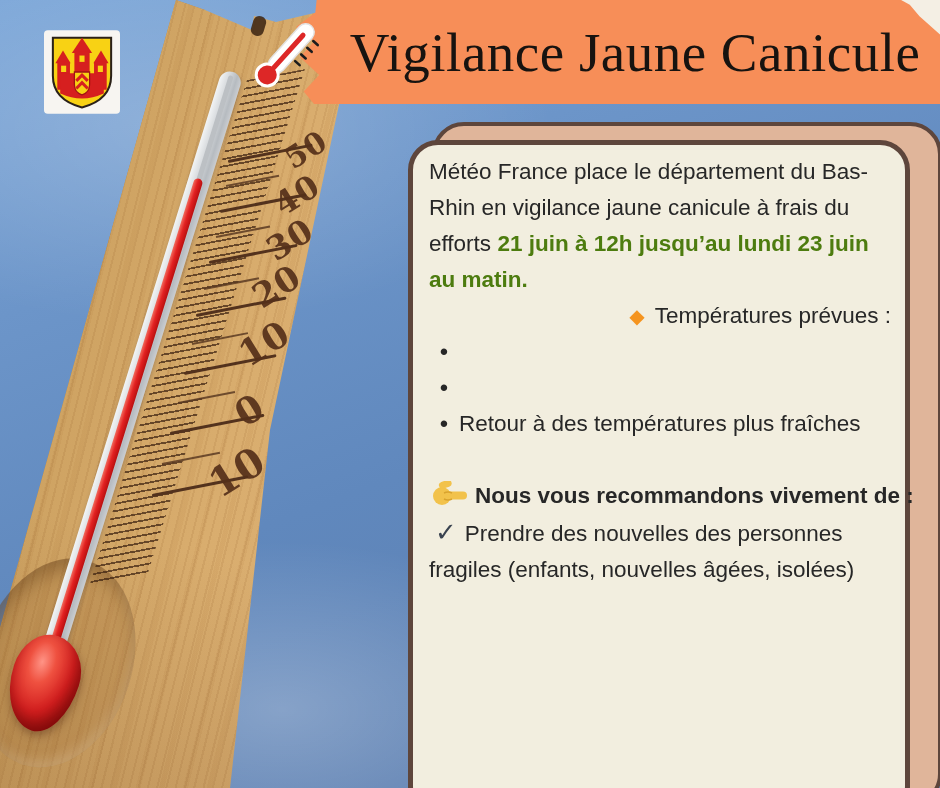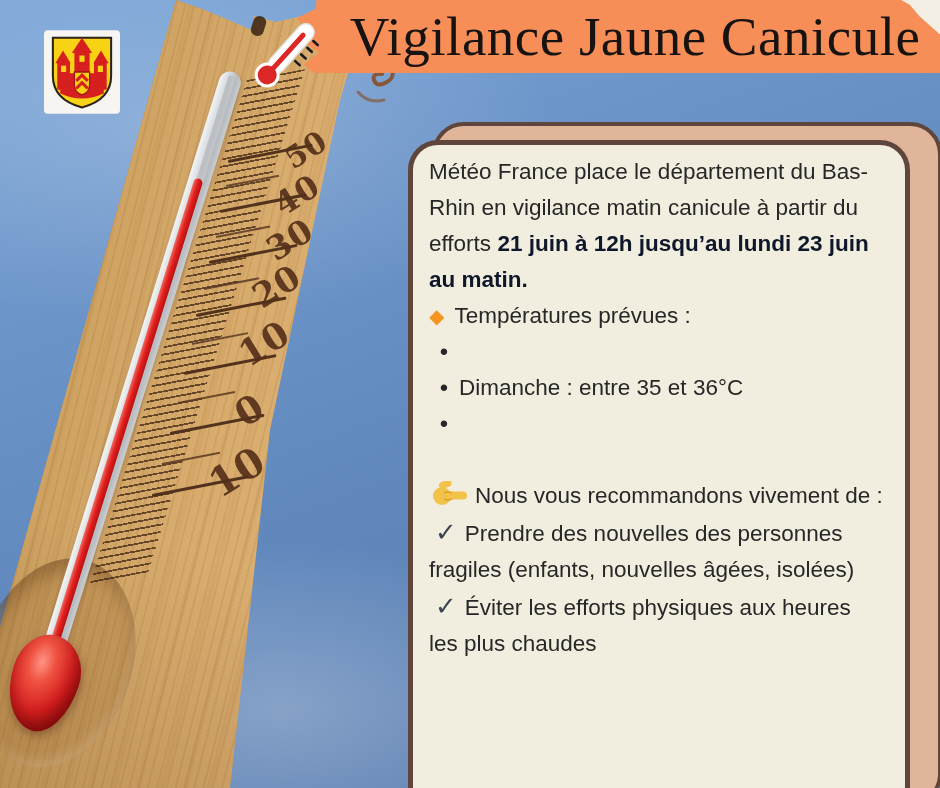--- a/index.html
+++ b/index.html
@@ -101,21 +101,21 @@
   .scale-label:nth-child(2){left:274px; top:176px; font-size:32px;}
   .scale-label:nth-child(3){left:266px; top:220px; font-size:33px;}
   .scale-label:nth-child(4){left:252px; top:266px; font-size:34px;}
   .scale-label:nth-child(5){left:238px; top:322px; font-size:36px;}
   .scale-label:nth-child(6){left:236px; top:388px; font-size:37px;}
   .scale-label:nth-child(7){left:208px; top:448px; font-size:40px;}
   
   .curl{ position:absolute; left:344px; top:52px; z-index:1; }
   
   .banner{
-    position:absolute; left:296px; top:0; width:644px; height:73px; z-index:3;
+    position:absolute; left:296px; top:0; width:644px; height:104px; z-index:3;
     clip-path:polygon(3.2% 0,100% 0,100% 100%,2.8% 100%,1.2% 88%,3.6% 72%,.6% 55%,2.8% 40%,0% 26%,3% 12%);
     display:flex; align-items:center; justify-content:center;
   }
   .banner-title{
     font-family:"Liberation Serif","DejaVu Serif",serif;
     font-size:55px; font-weight:500; color:#171310; letter-spacing:.5px;
     padding-left:34px; white-space:nowrap;
   }
   .torn-white{
     position:absolute; right:0; top:0; width:54px; height:48px; z-index:4;
@@ -130,32 +130,32 @@
     position:absolute; left:432px; top:122px; width:502px; height:676px; z-index:1;
     background:#e0b59a; border:4px solid #5e463c; border-radius:32px;
   }
   .card{
     position:absolute; left:408px; top:108px; width:502px; height:676px; z-index:2;
     background:#f2eedf; border:5px solid #5e463c; border-radius:30px;
     box-sizing:border-box; padding:9px 14px 0 16px;
     color:#272727; font-size:22.5px; line-height:36px;margin-top:32px;
   }
   .card .line{ white-space:nowrap; }
-  .card b{ font-weight:700; color:#0f172a; }
-  .temps-header{ text-align:left; white-space:nowrap; }
+  .card b{ font-weight:700; color:#4d7c0f; }
+  .temps-header{ text-align:right; white-space:nowrap; }
   .diamond{ color:#f5941f; font-size:20px; margin-right:10px; }
   .trow{ display:flex; }
   .trow .bullet{ width:30px; text-align:center; flex:0 0 30px; font-size:24px; }
   .reco-section{ margin-top:36px; }
   .reco{ margin:0; }
   .reco .check{
     font-weight:700; color:#3a4350; font-size:26px; margin:0 8px 0 6px;
     font-family:"DejaVu Sans","Liberation Sans",sans-serif;
   }
-  .reco-header{ white-space:nowrap; }
+  .reco-header{ white-space:nowrap;font-weight:bold; }
   .hand-icon{ vertical-align:-4px; margin:0 6px 0 2px; }
 </style>
 </head>
 <body>
 
 <div class="canvas">
 
   <div class="sky"></div>
   <div class="plank-side"></div>
   <div class="plank"></div>
@@ -197,59 +197,54 @@
 
   <svg class="curl" width="60" height="60" viewBox="0 0 60 60">
     <path d="M8,18 Q30,2 44,14 Q54,23 43,30 Q33,36 30,28 Q28,21 38,22" fill="none" stroke="#8a4a1f" stroke-width="4" stroke-linecap="round" opacity=".85"></path>
     <path d="M14,40 Q24,52 40,48" fill="none" stroke="#8a4a1f" stroke-width="3" stroke-linecap="round" opacity=".6"></path>
   </svg>
 
   <div class="card-shadow"></div>
   <div class="card">
     <div>
       <span class="line">Météo France place le département du Bas-</span><br>
-      <span class="line">Rhin en vigilance matin canicule à partir du</span><br>
+      <span class="line">Rhin en vigilance jaune canicule à frais du</span><br>
       <span class="line"><span>efforts </span><b>21 juin à 12h jusqu’au lundi 23 juin</b></span><br>
       <b class="line">au matin.</b>
     </div>
 
     <div class="temps-header">
       <span class="diamond">◆</span><span>Températures prévues :</span>
     </div>
 
     <div>
       <div class="trow">
         <span class="bullet">•</span>
       </div>
       <div class="trow">
         <span class="bullet">•</span>
-        <span>Dimanche : entre 35 et 36°C</span>
       </div>
       <div class="trow">
         <span class="bullet">•</span>
-        <span><br></span>
+        <span><span class="line">Retour à des températures plus fraîches</span><br></span>
       </div>
     </div>
 
     <div class="reco-section">
       <div class="reco-header">
         <svg class="hand-icon" width="38" height="26" viewBox="0 0 38 26">
           <circle cx="11" cy="15" r="9" fill="#f2c24b"></circle>
           <rect x="13" y="10.5" width="23" height="8" rx="4" fill="#f2c24b"></rect>
           <rect x="7" y="2" width="13" height="7" rx="3.5" fill="#f2c24b" transform="rotate(-18 7 2)"></rect>
           <path d="M13,12 q4,-2 8,0 M13,18 q4,2 8,0" stroke="#d9a32e" stroke-width="1.4" fill="none"></path>
         </svg><span>Nous vous recommandons vivement de :</span>
       </div>
       <p class="reco">
         <span class="check">✓</span><span class="line">Prendre des nouvelles des personnes</span><br>
         <span class="line">fragiles (enfants, nouvelles âgées, isolées)</span>
-      </p>
-      <p class="reco">
-        <span class="check">✓</span><span class="line">Éviter les efforts physiques aux heures</span><br>
-        <span class="line">les plus chaudes</span>
       </p>
     </div>
   </div>
 
   <div class="banner" style="background:#f78e58;">
     <div class="banner-title">Vigilance Jaune Canicule</div>
   </div>
   <div class="torn-white"></div>
 
   <svg class="thermo-emoji" width="82" height="88" viewBox="0 0 82 88">

